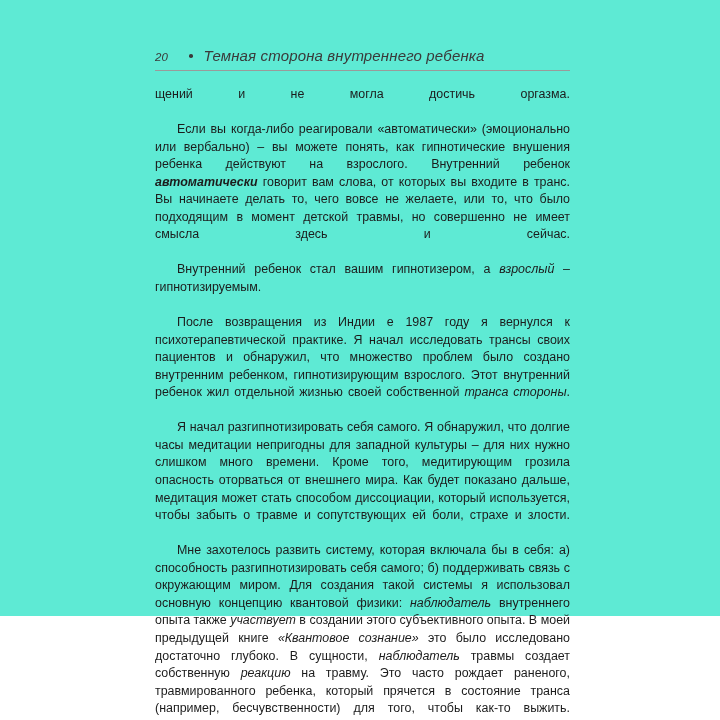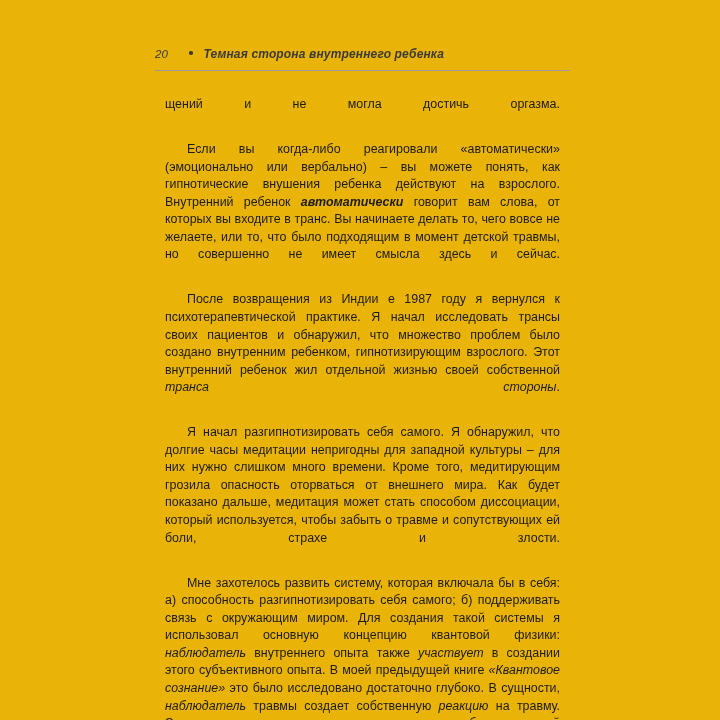--- a/index.html
+++ b/index.html
@@ -12,22 +12,22 @@
     height: 720px;
     overflow: hidden;
     font-family: "Liberation Sans", "DejaVu Sans", sans-serif;
     color: #1c1c1c;
     -webkit-font-smoothing: antialiased;
   }
 
   .page {
     position: relative;
     width: 720px;
-    height: 720px;
-    background: #eab308;
+    height: 616px;
+    background: #5eead4;
     box-sizing: border-box;
   }
 
   
   .running-head {
     position: absolute;
     left: 155px;
     top: 47px;
     width: 415px;
     display: flex;
@@ -49,26 +49,25 @@
     width: 3.6px;
     height: 3.6px;
     border-radius: 50%;
     background: #3a3a3a;
     margin-right: 11px;
     position: relative;
     top: -3px;
     flex: 0 0 auto;
   }
   .head-title {
-    font-size: 12px;
+    font-size: 15px;
     font-style: italic;
     letter-spacing: 0.15px;
     color: #3a3a3a;
     white-space: nowrap;
-    font-weight: bold;
   }
 
   .head-rule {
     position: absolute;
     left: 155px;
     top: 70px;
     width: 415px;
     height: 1px;
     background: #9a9a9a;
   }
@@ -80,21 +79,21 @@
     top: 86px;
     width: 415px;
     font-size: 12.45px;
     line-height: 17.55px;
     text-align: justify;
     text-justify: inter-word;
     color: #1c1c1c;
     hyphens: none;
   }
   .textblock p {
-    margin: 10px;
+    margin: 0;
     text-indent: 0;
     text-align: justify;
   }
   .textblock p.indent {
     text-indent: 22px;
   }
   
   .textblock p::after {
     content: "";
     display: inline-block;
@@ -120,20 +119,21 @@
   </div>
 
   <div class="head-rule"></div>
 
   <div class="textblock">
 
     <p>щений и не могла достичь оргазма.</p>
 
     <p class="indent">Если вы когда-либо реагировали «автоматически» (эмоционально или вербально) – вы можете понять, как гипнотические внушения ребенка действуют на взрослого. Внутренний ребенок <strong>автоматически</strong> говорит вам слова, от которых вы входите в транс. Вы начинаете делать то, чего вовсе не желаете, или то, что было подходящим в момент детской травмы, но совершенно не имеет смысла здесь и сейчас.</p>
 
+    <p class="indent">Внутренний ребенок стал вашим гипнотизером, а <em>взрослый</em> – гипнотизируемым.</p>
 
     <p class="indent">После возвращения из Индии е 1987 году я вернулся к психотерапевтической практике. Я начал исследовать трансы своих пациентов и обнаружил, что множество проблем было создано внутренним ребенком, гипнотизирующим взрослого. Этот внутренний ребенок жил отдельной жизнью своей собственной <em>транса стороны</em>.</p>
 
     <p class="indent">Я начал разгипнотизировать себя самого. Я обнаружил, что долгие часы медитации непригодны для западной культуры – для них нужно слишком много времени. Кроме того, медитирующим грозила опасность оторваться от внешнего мира. Как будет показано дальше, медитация может стать способом диссоциации, который используется, чтобы забыть о травме и сопутствующих ей боли, страхе и злости.</p>
 
     <p class="indent">Мне захотелось развить систему, которая включала бы в себя: а) способность разгипнотизировать себя самого; б) поддерживать связь с окружающим миром. Для создания такой системы я использовал основную концепцию квантовой физики: <em>наблюдатель</em> внутреннего опыта также <em>участвует</em> в создании этого субъективного опыта. В моей предыдущей книге <em>«Квантовое сознание»</em> это было исследовано достаточно глубоко. В сущности, <em>наблюдатель</em> травмы создает собственную <em>реакцию</em> на травму. Это часто рождает раненого, травмированного ребенка, который прячется в состояние транса (например, бесчувственности) для того, чтобы как-то выжить.</p>
 
   </div>
 
 </div>

